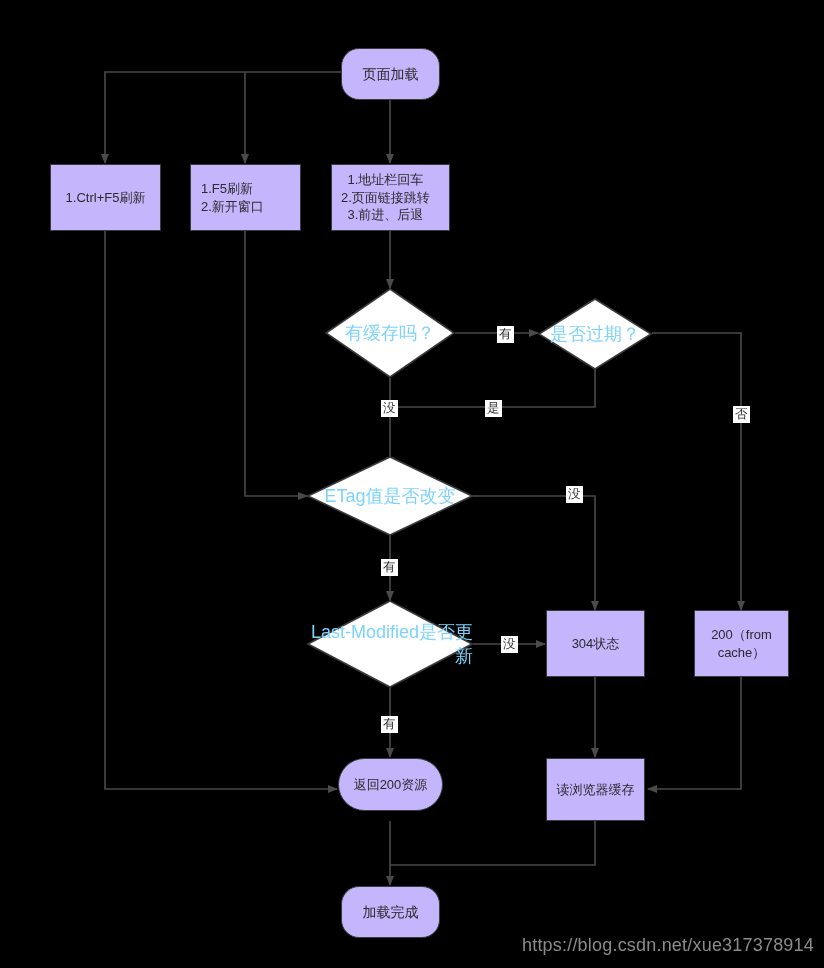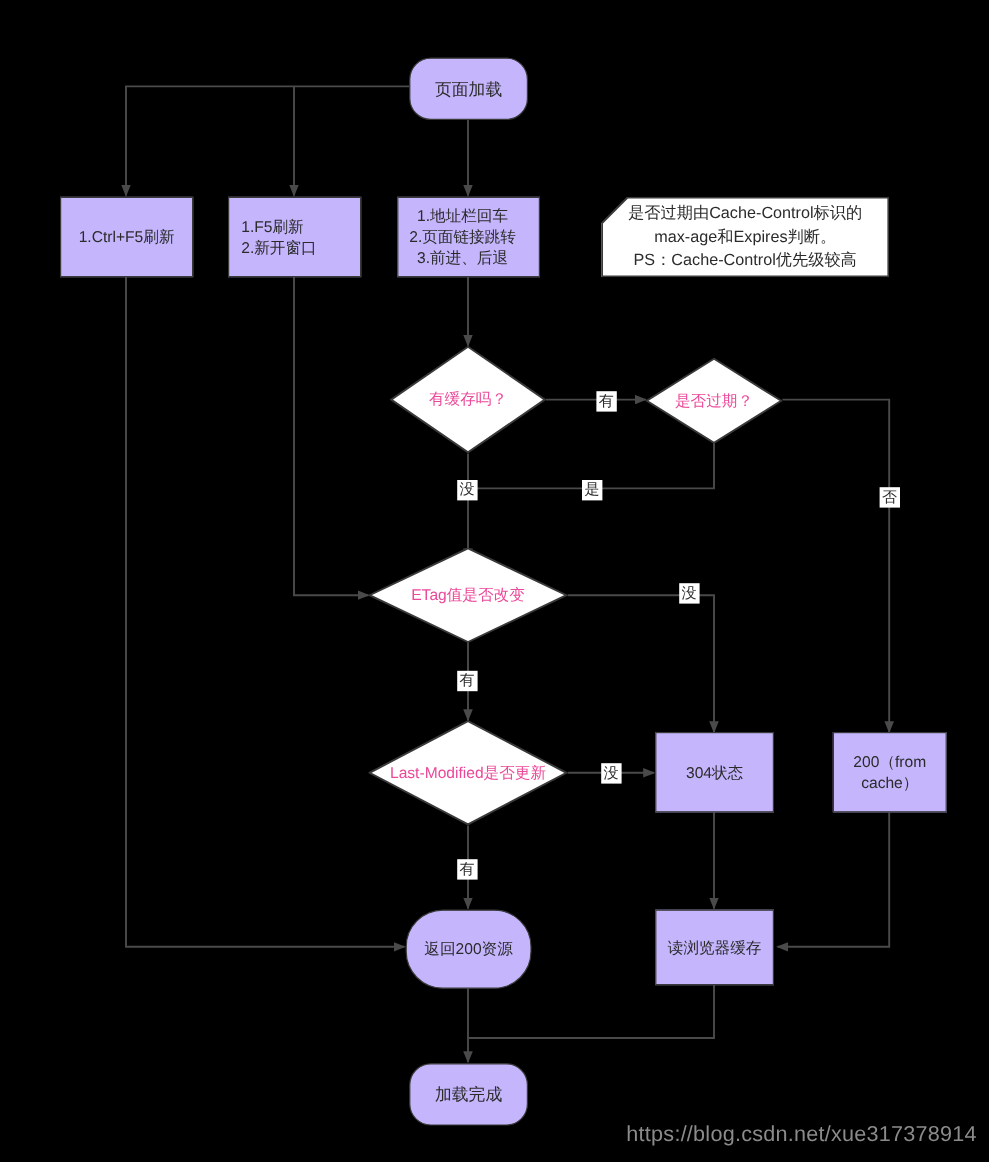--- a/index.html
+++ b/index.html
@@ -80,22 +80,22 @@
     position: absolute;
     left: 0;
     top: 0;
   }
   .diamond .dlabel {
     position: absolute;
     inset: 0;
     display: flex;
     align-items: center;
     justify-content: center;
-    color: #ec4899;
-    font-size: 13px;
+    color: #7dd3fc;
+    font-size: 18px;
     text-align: right;
     z-index: 2;
   }
   .elabel {
     position: absolute;
     background: #ffffff;
     color: #2b2b2b;
     font-size: 12.5px;
     line-height: 15px;
     padding: 1px 2px;
@@ -174,29 +174,20 @@
     <span>1.F5刷新
 2.新开窗口</span>
   </div>
 
   <div class="node rect" style="left:331px; top:164px; width:119px; height:67px; justify-content:flex-start; padding-left:9px; text-align:center;">
     <span>1.地址栏回车
 2.页面链接跳转
 3.前进、后退</span>
   </div>
 
-  <div class="node note" style="left:501px; top:164px; width:240px; height:67px;">
-    <div class="note-inner"></div>
-    <svg class="note-border" viewBox="0 0 240 67" xmlns="http://www.w3.org/2000/svg">
-      <path d="M22,0.8 L239.2,0.8 L239.2,66.2 L0.8,66.2 L0.8,22 Z" fill="none" stroke="#3a3a3a" stroke-width="1.4"></path>
-    </svg>
-    <div class="note-text">是否过期由Cache-Control标识的
-max-age和Expires判断。
-PS：Cache-Control优先级较高</div>
-  </div>
 
   <div class="diamond" style="left:325px; top:288px; width:130px; height:90px;">
     <svg width="130" height="90" viewBox="0 0 130 90" xmlns="http://www.w3.org/2000/svg">
       <path d="M65,1 L129,45 L65,89 L1,45 Z" fill="#ffffff" stroke="#3a3a3a" stroke-width="1.6"></path>
     </svg>
     <div class="dlabel">有缓存吗？</div>
   </div>
 
   <div class="diamond" style="left:538px; top:298px; width:114px; height:72px;">
     <svg width="114" height="72" viewBox="0 0 114 72" xmlns="http://www.w3.org/2000/svg">
@@ -221,21 +212,21 @@
 
   <div class="node rect" style="left:546px; top:610px; width:99px; height:67px;">
     <span>304状态</span>
   </div>
 
   <div class="node rect" style="left:694px; top:610px; width:95px; height:67px;">
     <span>200（from
 cache）</span>
   </div>
 
-  <div class="node rect" style="left:338px; top:758px; width:105px; height:66px;border-radius:31px;">
+  <div class="node rect" style="left:338px; top:758px; width:105px; height:53px;border-radius:31px;">
     <span>返回200资源</span>
   </div>
 
   <div class="node rect" style="left:546px; top:758px; width:99px; height:63px;">
     <span>读浏览器缓存</span>
   </div>
 
   <div class="node terminal" style="left:341px; top:886px; width:99px; height:52px;">
     <span>加载完成</span>
   </div>

